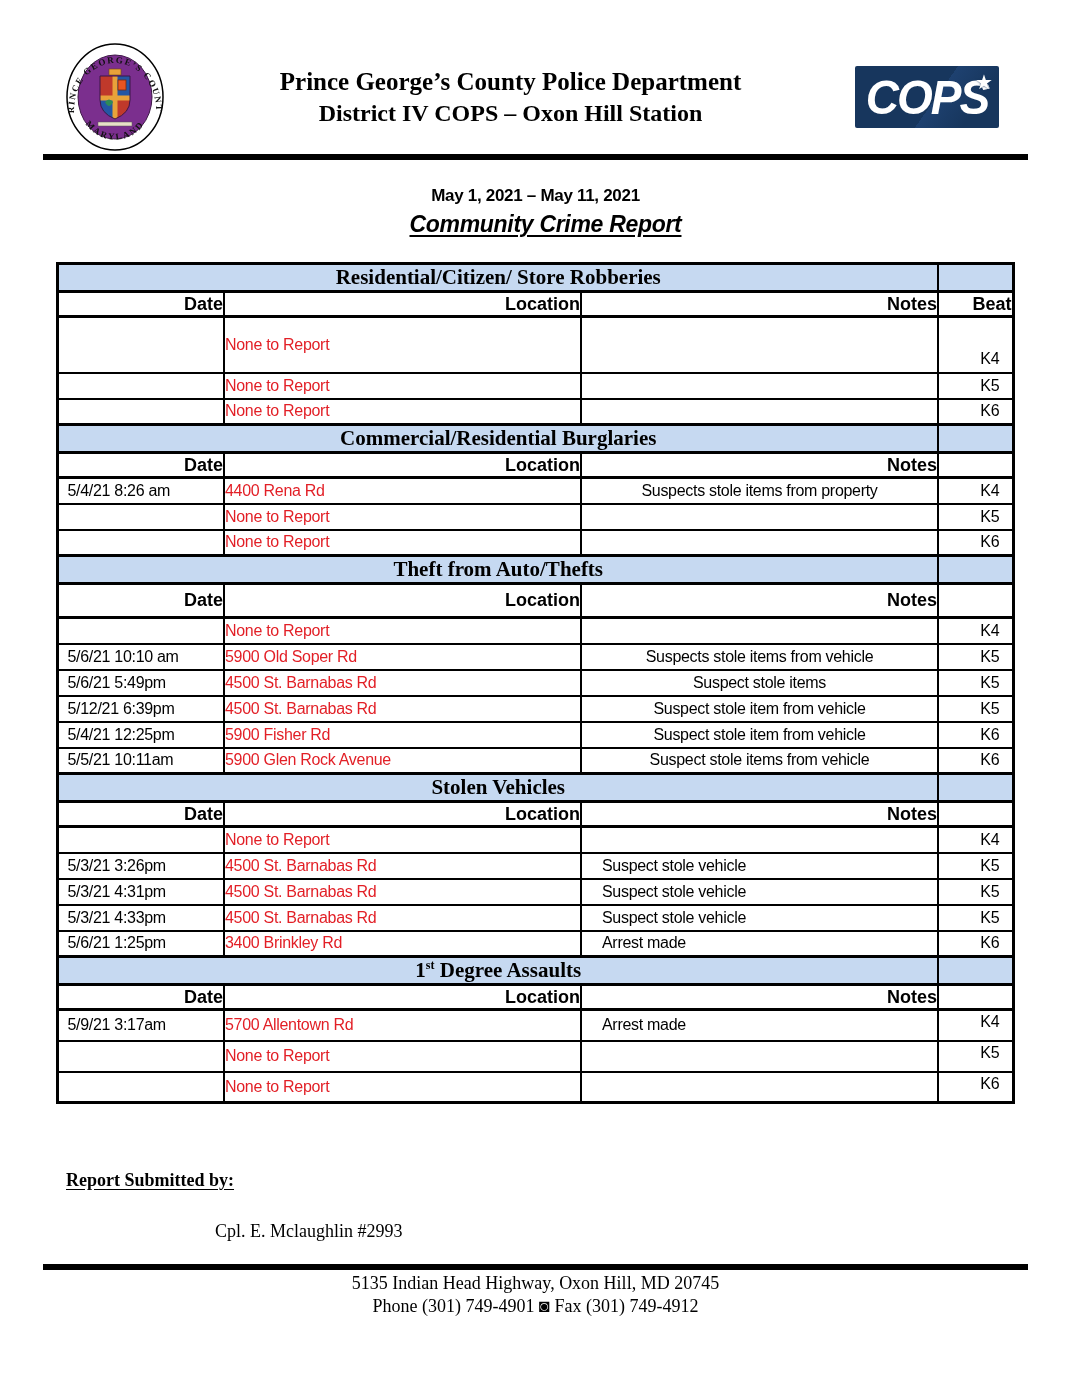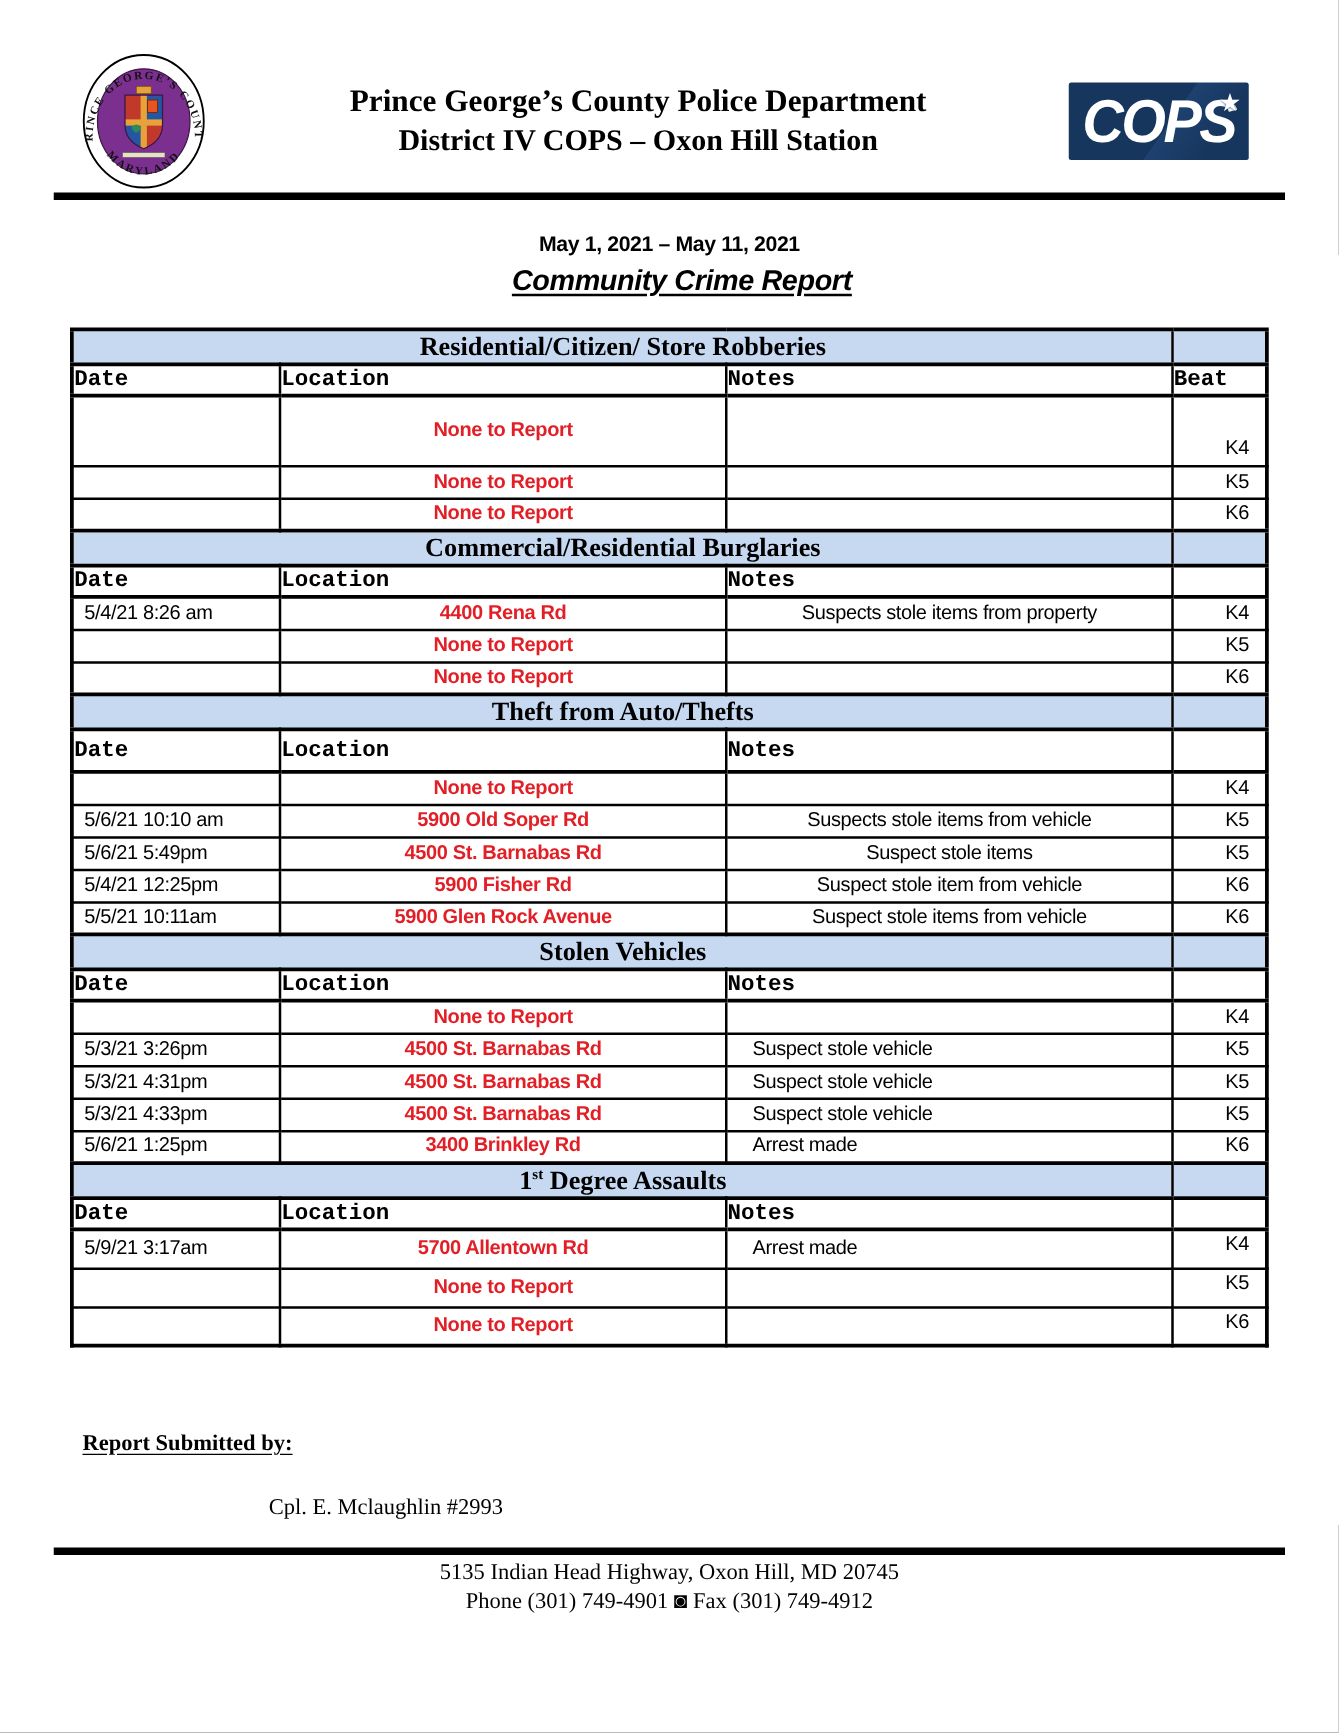--- a/index.html
+++ b/index.html
@@ -67,30 +67,30 @@
     vertical-align:middle;
   }
   tr.band-row td{
     background:var(--band,#c6d9f1);
     border-top-width:3px;border-bottom-width:3px;
     height:28px;text-align:center;
     font-family:"Liberation Serif", serif;font-weight:bold;font-size:21px;letter-spacing:0;
   }
   tr.band-row td sup{font-size:12px;}
   tr.head-row td{
-    height:25px;text-align:left;
-    font-family:Liberation Mono, monospace;font-weight:bold;font-size:18px;letter-spacing:0;
+    height:25px;text-align:right;
+    font-family:Liberation Sans, sans-serif;font-weight:bold;font-size:18px;letter-spacing:0;
     border-bottom-width:3px;
   }
   tr.head-row.tall-head td{height:34px;}
   tr.data-row td{height:26px;}
   tr.data-row.row-tall td{height:31px;}
   tr.data-row.first-tall td{height:56px;}
   td.c-date{text-align:left;padding-left:8px;}
-  td.c-loc{text-align:center;color:var(--red,#e21f26);font-weight:bold;}
+  td.c-loc{text-align:left;color:var(--red,#e21f26);font-weight:normal;}
   td.c-notes{text-align:center;}
   td.c-notes.notes-left{text-align:left;padding-left:20px;}
   td.c-beat{text-align:center;font-size:15px;padding-left:29px;}
   td.c-beat.beat-bottom{vertical-align:bottom;padding-bottom:4px;}
   td.c-beat.beat-top{vertical-align:top;padding-top:2px;}
   
   .submitted-label{
     margin:66px 0 0 66px;
     font-family:"Liberation Serif", serif;font-weight:bold;font-size:18px;
     text-decoration:underline;text-underline-offset:3px;
@@ -249,20 +249,26 @@
           <td class="c-notes">Suspects stole items from vehicle</td>
           <td class="c-beat">K5</td>
         </tr>
         <tr class="data-row">
           <td class="c-date">5/6/21 5:49pm</td>
           <td class="c-loc">4500 St. Barnabas Rd</td>
           <td class="c-notes">Suspect stole items</td>
           <td class="c-beat">K5</td>
         </tr>
         <tr class="data-row">
+          <td class="c-date">5/12/21 6:39pm</td>
+          <td class="c-loc">4500 St. Barnabas Rd</td>
+          <td class="c-notes">Suspect stole item from vehicle</td>
+          <td class="c-beat">K5</td>
+        </tr>
+        <tr class="data-row">
           <td class="c-date">5/4/21 12:25pm</td>
           <td class="c-loc">5900 Fisher Rd</td>
           <td class="c-notes">Suspect stole item from vehicle</td>
           <td class="c-beat">K6</td>
         </tr>
         <tr class="data-row">
           <td class="c-date">5/5/21 10:11am</td>
           <td class="c-loc">5900 Glen Rock Avenue</td>
           <td class="c-notes">Suspect stole items from vehicle</td>
           <td class="c-beat">K6</td>

